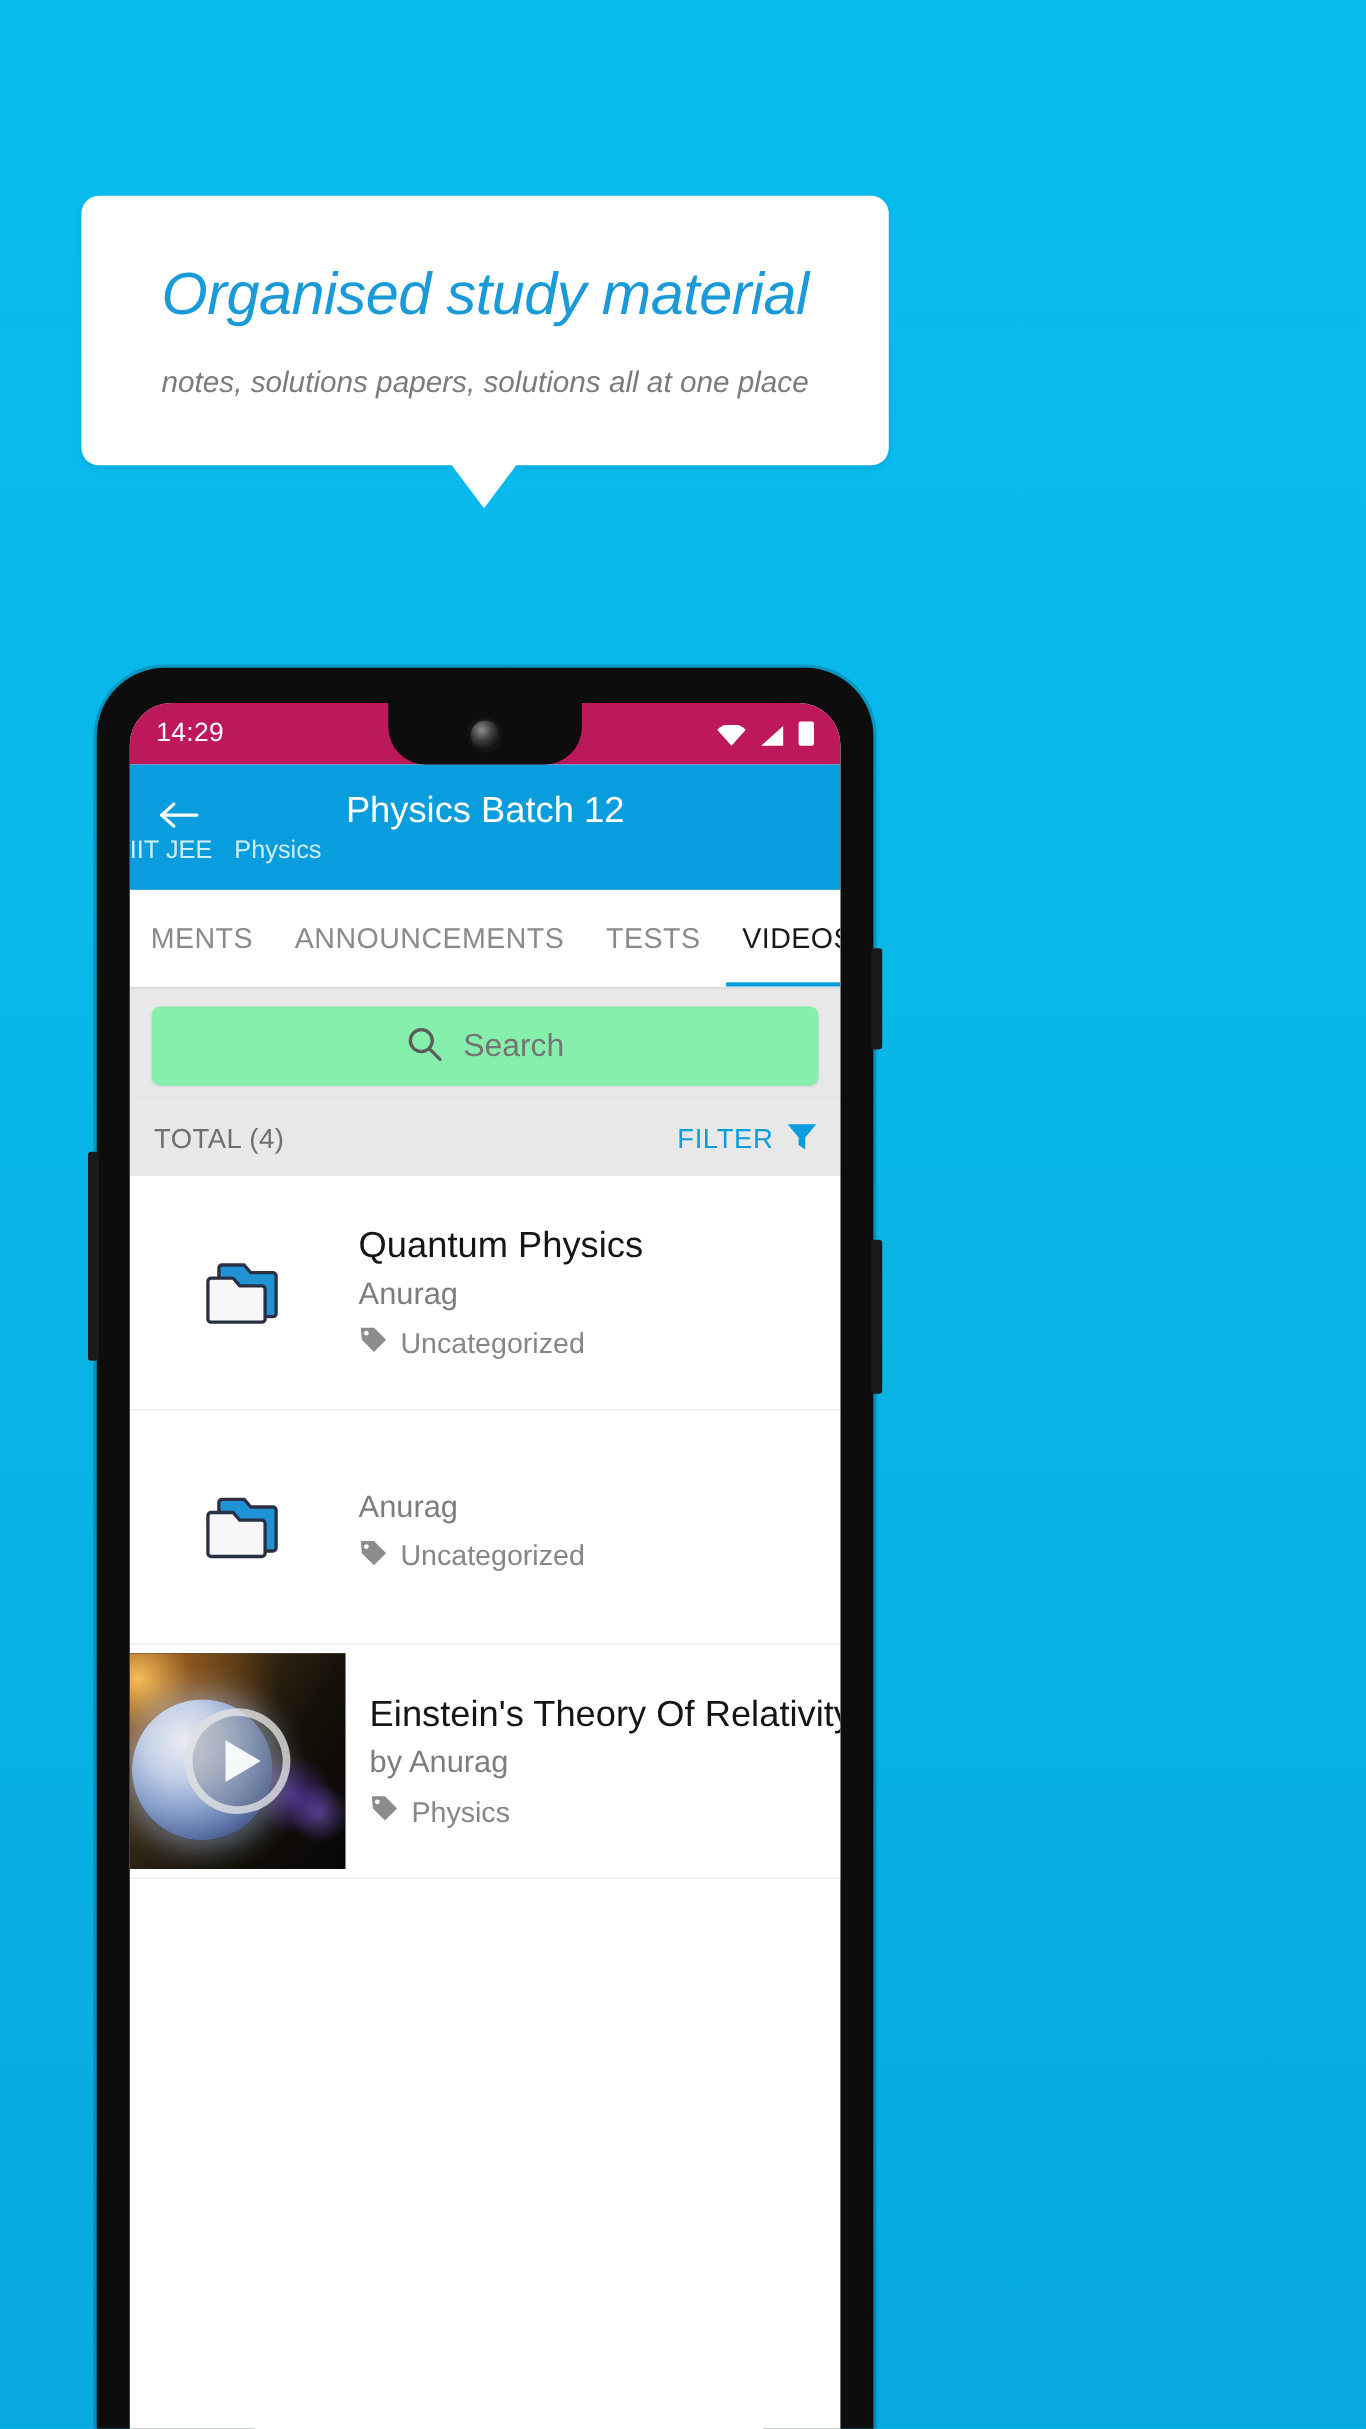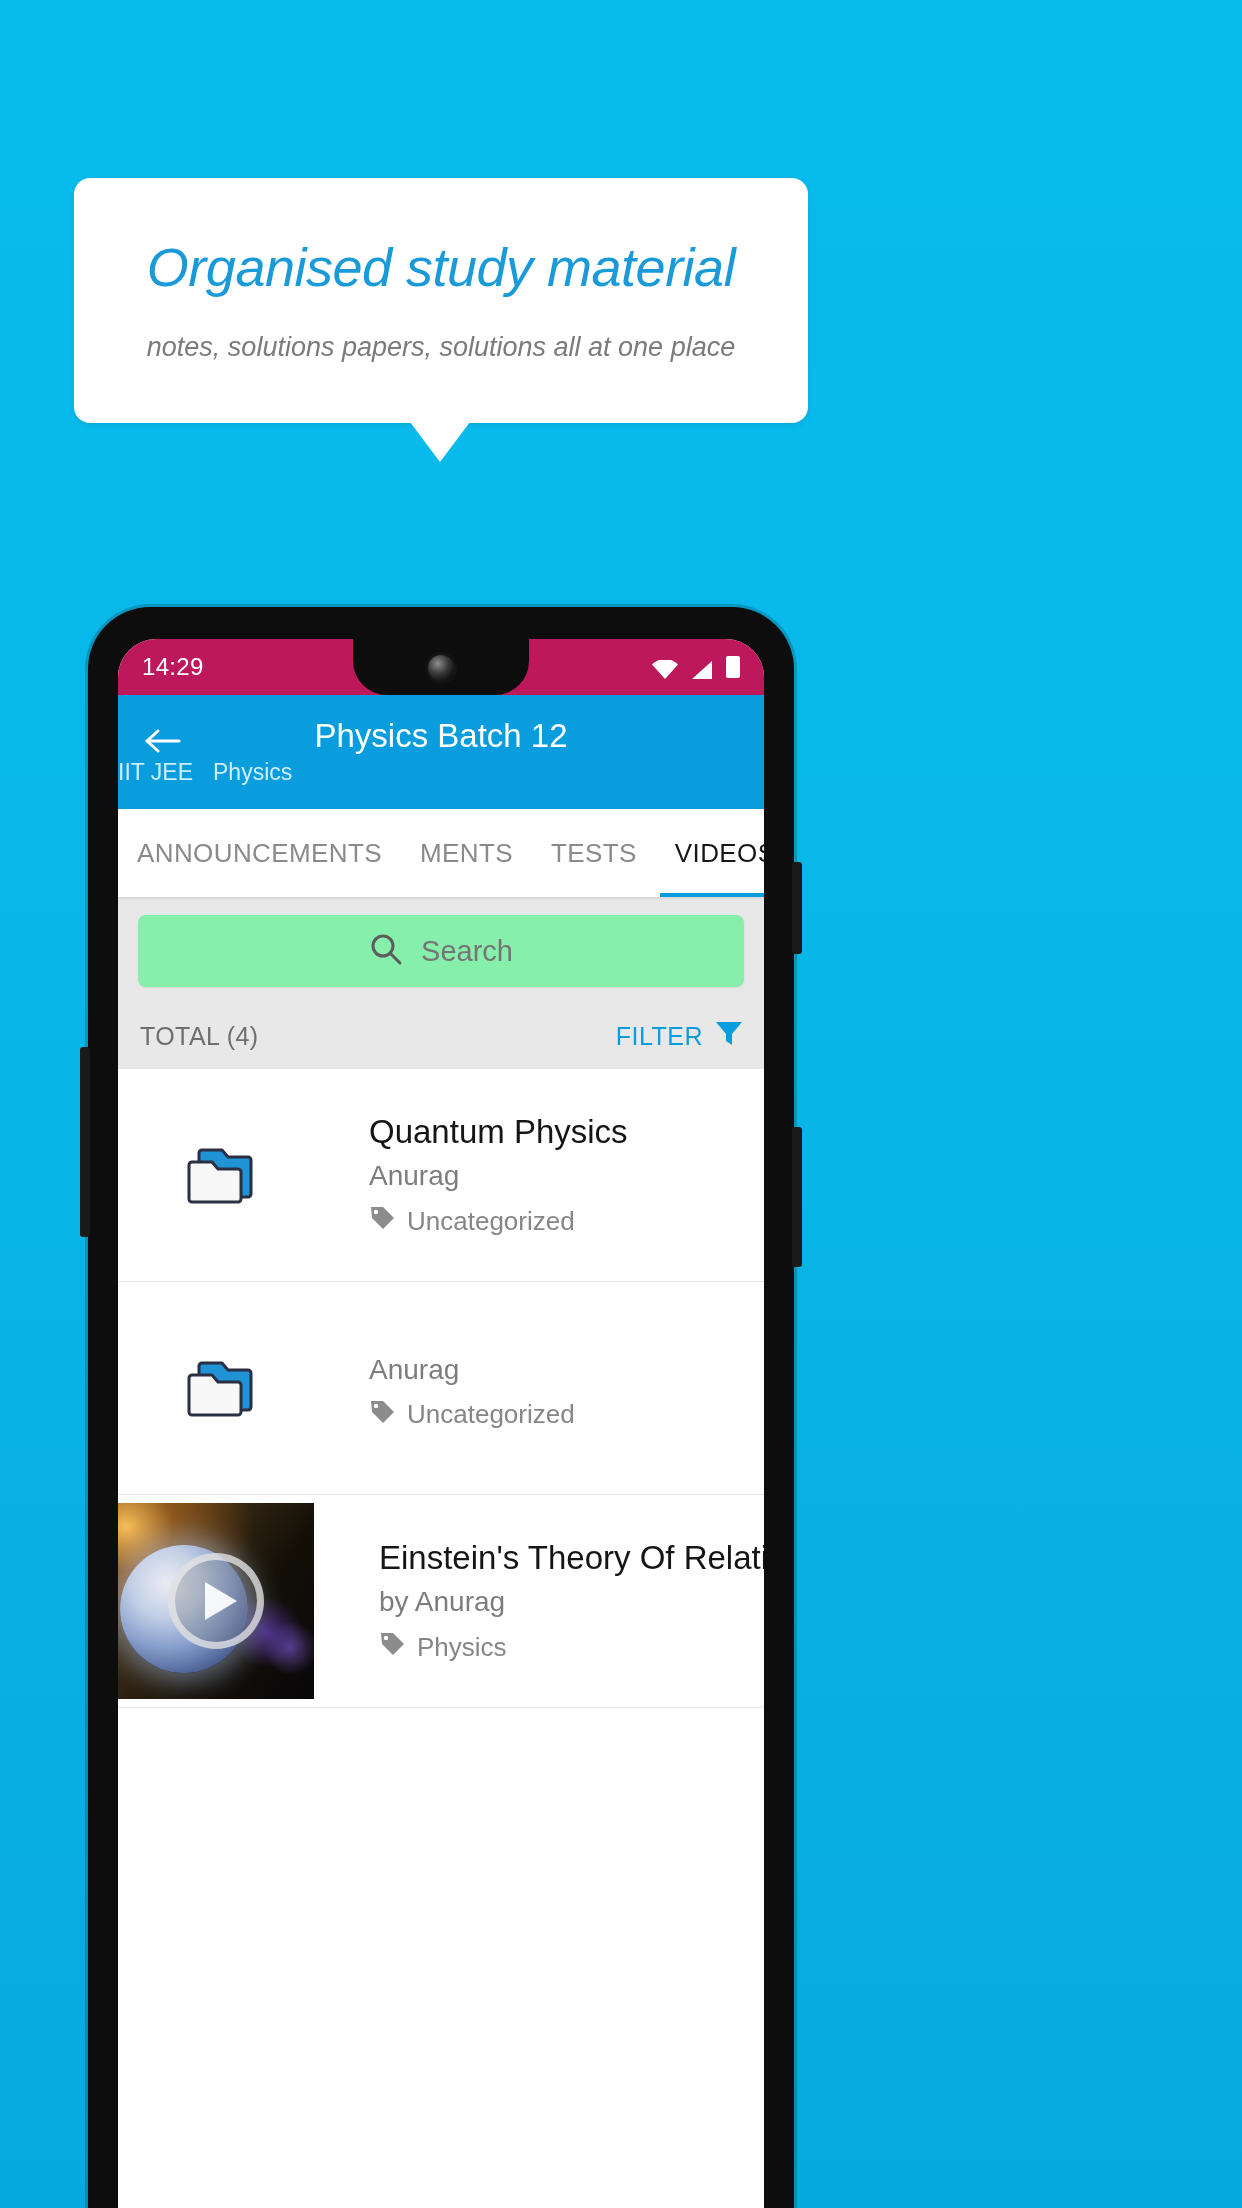--- a/index.html
+++ b/index.html
@@ -196,21 +196,20 @@
     color:#0a9ddd; font-size:25px; letter-spacing:0.5px;
   }
 
   
   .list { background:#ffffff; }
   .row {
     display:flex; align-items:center;
     border-bottom:1px solid #e6e6e6;
     min-height:213px;
     padding-right:18px;
-    gap:43px;
   }
   .row-thumb {
     width:208px;
     display:flex; align-items:center; justify-content:center;
     flex-shrink:0;
   }
   .row-body { flex:1; padding-right:6px; }
   .row-title {
     color:#151515; font-size:33px; font-weight:400; line-height:1.2;
     white-space:nowrap;
@@ -313,22 +312,22 @@
         </svg>
       </div>
       <div class="appbar-title">Physics Batch 12</div>
       <div class="appbar-sub">
         <span>IIT JEE</span>
         <span>Physics</span>
       </div>
     </div>
 
     <div class="tabs">
+      <div class="tab">MENTS</div>
       <div class="tab">ANNOUNCEMENTS</div>
-      <div class="tab">MENTS</div>
       <div class="tab">TESTS</div>
       <div class="tab active">VIDEOS</div>
     </div>
 
     <div class="searchwrap">
       <div class="searchbox">
         <span>
           <svg width="34" height="34" viewBox="0 0 34 34">
             <circle cx="14" cy="14" r="10" stroke="#5c5c5c" stroke-width="3" fill="none"></circle>
             <path d="M21.5 21.5 L31 31" stroke="#5c5c5c" stroke-width="3" stroke-linecap="round"></path>

